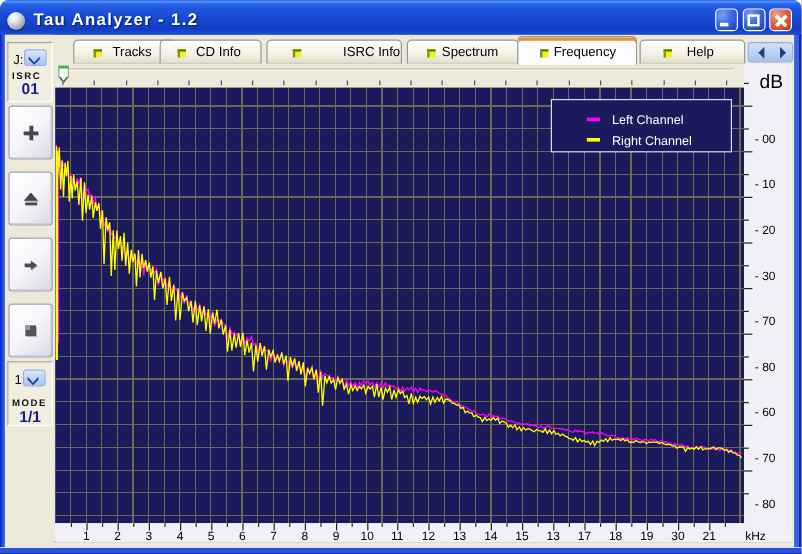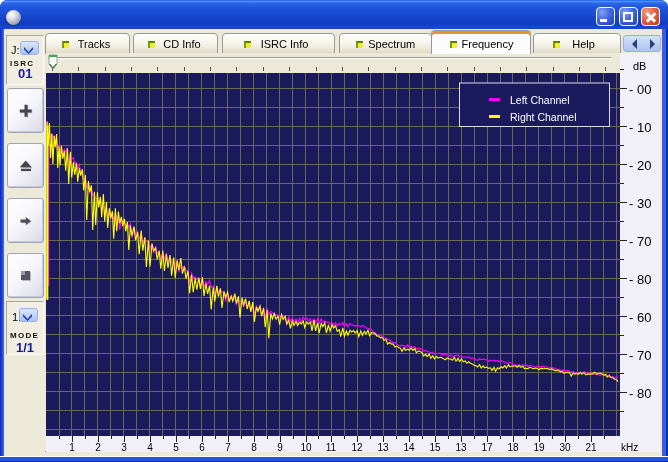--- a/index.html
+++ b/index.html
@@ -78,32 +78,33 @@
   .sliderstrip { position:absolute; left:1px; top:0px; width:574px; height:20px; background:#ece9d8; }
   .groove { position:absolute; left:2px; top:4px; width:564px; height:2px; border-radius:2px;
      background:#f6f6f2; border:1px solid; border-color:#9a9a8a #fff #fff #9a9a8a; }
   .stick { position:absolute; top:14px; width:1px; height:4px; background:#555; }
   .thumb { position:absolute; left:2px; top:1px; width:10px; height:16px; }
   .plot { position:absolute; left:1px; top:20px; width:574px; height:363px; background:#1a1a5c; }
   .rstrip { position:absolute; left:575px; top:0px; width:40px; height:399px; background:#f1f0f9; }
   .bstrip { position:absolute; left:1px; top:383px; width:574px; height:16px; background:#f1f0f9; }
   .rtickM { position:absolute; left:0px; width:7px; height:1px; background:#222; }
   .rtickm { position:absolute; left:0px; width:4px; height:1px; background:#222; }
-  .rlab { position:absolute; left:9px; font-size:13px; color:#000; }
-  .dbcap { position:absolute; left:13px; top:7px; font-size:11px; color:#000;text-align:center; }
+  .rlab { position:absolute; left:9px; font-size:10px; color:#000;margin-top:29px; }
+  .dbcap { position:absolute; left:13px; top:7px; font-size:16px; color:#000;text-align:center; }
   .btickM { position:absolute; top:0px; width:1px; height:6px; background:#222; }
   .btickm { position:absolute; top:0px; width:1px; height:3px; background:#222; }
   .blab { position:absolute; top:6px; width:20px; text-align:center; font-size:10px; color:#000; }
   .khz { position:absolute; left:575px; top:389px; font-size:10px; color:#000; }
 </style>
 </head>
 <body>
 <div class="win">
   <div class="title">
     <div class="orb"></div>
+    <div class="cap">Tau Analyzer - 1.2</div>
     <div class="wbtn min"></div>
     <div class="wbtn max"></div>
     <div class="wbtn cls"></div>
   </div>
   <div class="client">
     <div class="side">
       <div class="panel ptop">
         <div class="combolab" style="left:4px; top:8px;">J:</div>
         <div class="dd" style="left:13px; top:5px;">
           <svg width="12" height="10">
@@ -145,29 +146,29 @@
           <svg width="12" height="10">
               <path d="M1 2 L5.5 7 L10 2 L10 4.5 L5.5 9 L1 4.5 Z" fill="#1b3fae"></path>
             </svg>
         </div>
         <div class="slab" style="left:3px; top:29px;">MODE</div>
         <div class="nlab" style="left:9px; top:38px; color:#1a1a96;">1/1</div>
       </div>
     </div>
 
     <div class="tabs">
-      <div class="tab" style="left:0px; width:85px;">
+      <div class="tab" style="left:16px; width:85px;">
           <div class="led" style="left:16px;"></div>
           <div class="txt">Tracks</div>
         </div>
       <div class="tab" style="left:88px; width:85px;">
           <div class="led" style="left:14px;"></div>
           <div class="txt">CD Info</div>
         </div>
-      <div class="tab" style="left:176.5px; width:113px;">
+      <div class="tab" style="left:176.5px; width:113px;text-align:right;">
           <div class="led" style="left:21px;"></div>
           <div class="txt">ISRC Info</div>
         </div>
       <div class="tab" style="left:293.5px; width:93.5px;">
           <div class="led" style="left:16px;"></div>
           <div class="txt">Spectrum</div>
         </div>
       <div class="tab active" style="left:386px; width:100px;">
           <div class="led" style="left:18px;"></div>
           <div class="txt">Frequency</div>

